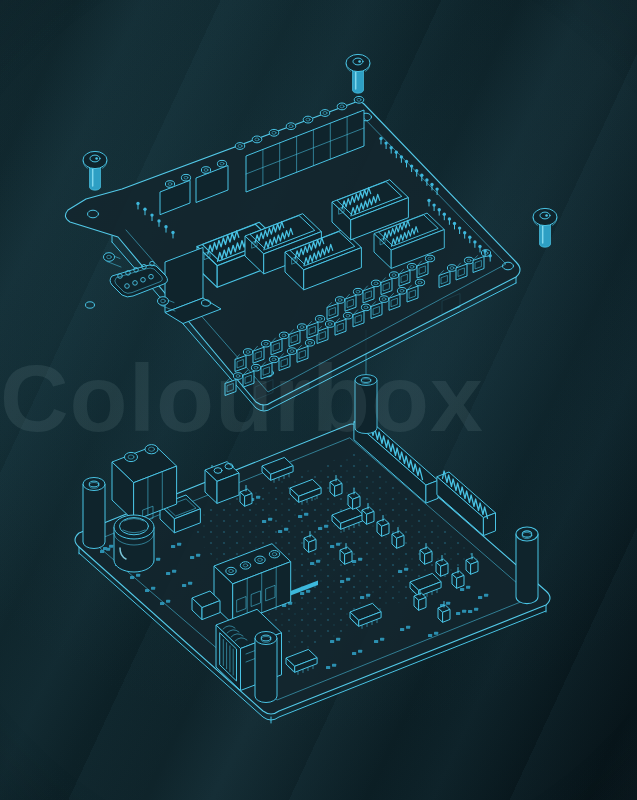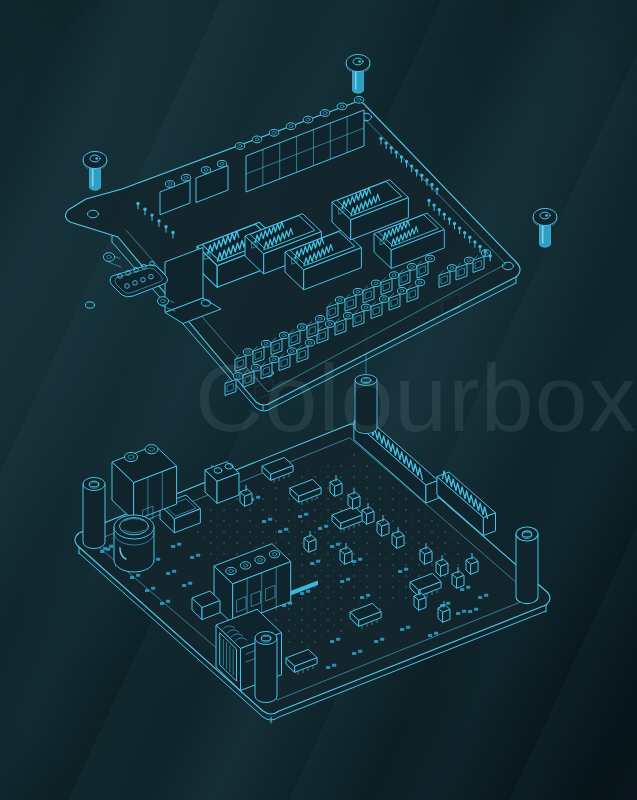--- a/index.html
+++ b/index.html
@@ -18,21 +18,21 @@
   svg{position:absolute;left:0;top:0;}
   .ln{stroke:#49c3e4;stroke-width:1;fill:none;stroke-linecap:round;stroke-linejoin:round;}
   .lt{stroke:#49c3e4;stroke-width:.7;fill:none;opacity:.8;stroke-linecap:round;}
   .sf{stroke:#49c3e4;stroke-width:1;fill:#0f242c;stroke-linejoin:round;}
   .board{stroke:#53c9e8;stroke-width:1.1;fill:#13262e;fill-opacity:.88;stroke-linejoin:round;}
   .cy{fill:#2e9fc4;stroke:#49c3e4;stroke-width:.7;}
   .cyf{fill:#3cb8dc;stroke:none;}
   .hl{stroke:#8de0f4;stroke-width:1.5;opacity:.85;fill:none;stroke-linecap:round;}
   .wm{
     position:absolute;left:0;top:351px;width:100%;
-    text-align:right;font-weight:normal;font-size:95px;line-height:1;
+    text-align:left;font-weight:bold;font-size:95px;line-height:1;
     letter-spacing:1px;color:rgba(214,238,243,0.085);
     font-family:"Liberation Sans", sans-serif;user-select:none;pointer-events:none;
     z-index:5;
   }
 </style>
 </head>
 <body>
 
 <div id="stage">
 

